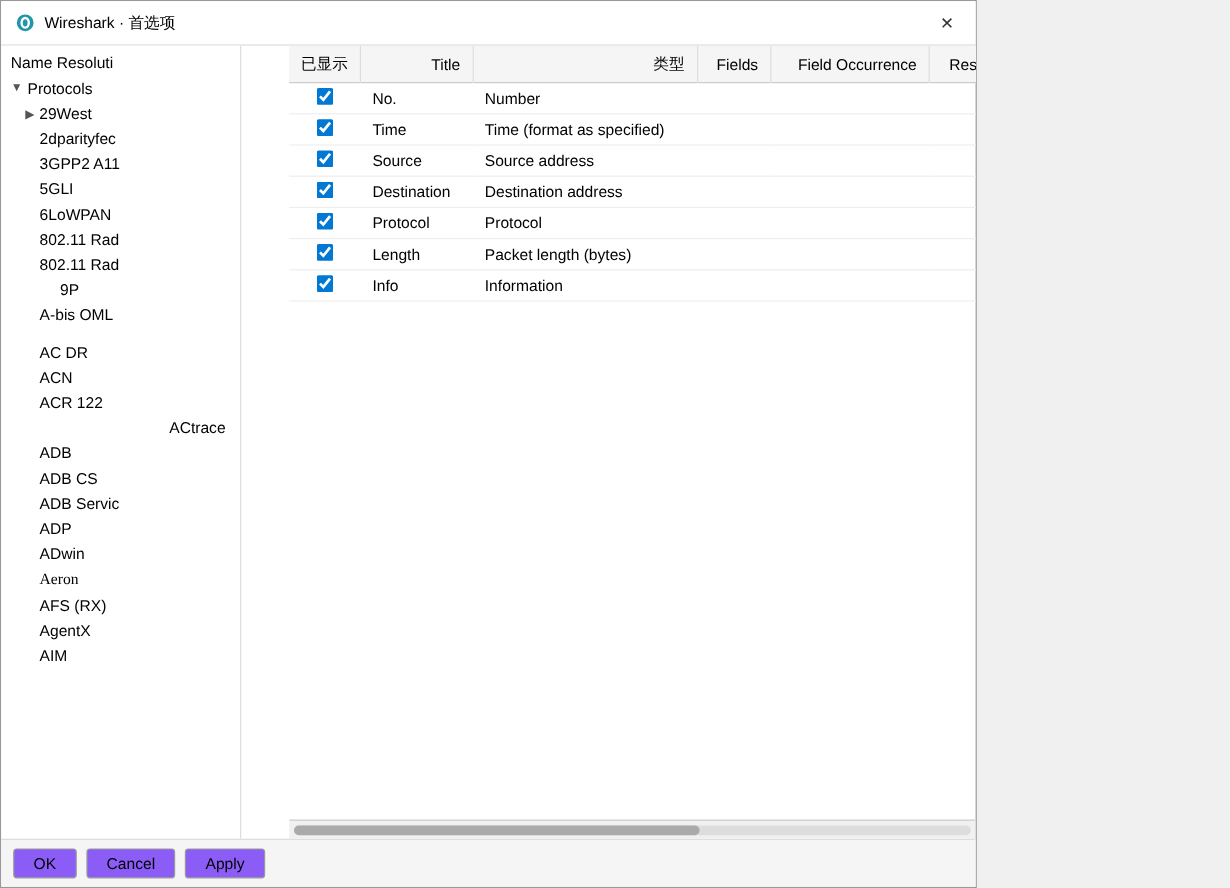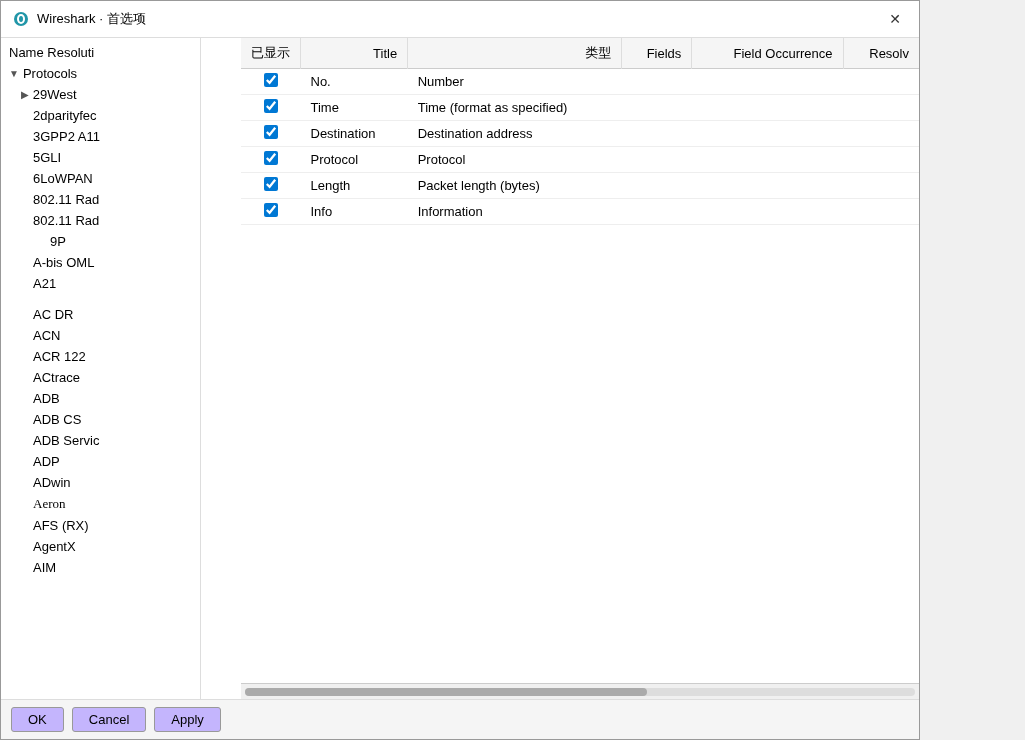--- a/index.html
+++ b/index.html
@@ -5,21 +5,21 @@
     * { box-sizing: border-box; margin: 0; padding: 0; }
     body {
       font-family: "Segoe UI", Arial, sans-serif;
       font-size: 13px;
       background: #f0f0f0;
       width: 1025px;
       height: 740px;
       overflow: hidden;
     }
     .window {
-      width: 920px;
+      width: 814px;
       height: 740px;
       background: #fff;
       border: 1px solid #999;
       display: flex;
       flex-direction: column;
     }
     .title-bar {
       background: #fff;
       display: flex;
       align-items: center;
@@ -147,21 +147,21 @@
       border-top: 1px solid #ddd;
       display: flex;
       align-items: center;
       padding: 0 10px;
       gap: 8px;
       background: #f5f5f5;
     }
     .btn {
       padding: 4px 16px;
       border: 1px solid #999;
-      background: #c4b5fd;
+      background: #8b5cf6;
       cursor: pointer;
       font-size: 13px;
       border-radius: 3px;
     }
   </style>
 </head>
 <body>
 
 <div class="window">
 
@@ -210,33 +210,30 @@
         </div>
         <div class="sidebar-item" style="padding-left: 32px;">
           <span>802.11 Rad</span>
         </div>
         <div class="sidebar-item" style="padding-left: 49px;">
           <span>9P</span>
         </div>
         <div class="sidebar-item" style="padding-left: 32px;">
           <span>A-bis OML</span>
         </div>
-        <div class="sidebar-item" style="padding-left: 32px;">
-          <span>A21</span>
-        </div>
         <div class="sidebar-item" style="padding-left: 32px; margin-top: 10px;">
           <span>AC DR</span>
         </div>
         <div class="sidebar-item" style="padding-left: 32px;">
           <span>ACN</span>
         </div>
         <div class="sidebar-item" style="padding-left: 32px; text-align: right;">
           <span>ACR 122</span>
         </div>
-        <div class="sidebar-item" style="padding-left: 32px;">
+        <div class="sidebar-item" style="padding-left: 16px; justify-content: flex-end;">
           <span>ACtrace</span>
         </div>
         <div class="sidebar-item" style="padding-left: 32px;">
           <span>ADB</span>
         </div>
         <div class="sidebar-item" style="padding-left: 32px;">
           <span>ADB CS</span>
         </div>
         <div class="sidebar-item" style="padding-left: 32px;">
           <span>ADB Servic</span>
@@ -286,20 +283,28 @@
               <tr>
                 <td class="checkbox-cell"><input type="checkbox" class="cb" checked="" style=""></td>
                 <td>Time</td>
                 <td>Time (format as specified)</td>
                 <td></td>
                 <td></td>
                 <td></td>
               </tr>
               <tr>
                 <td class="checkbox-cell"><input type="checkbox" class="cb" checked="" style=""></td>
+                <td>Source</td>
+                <td>Source address</td>
+                <td></td>
+                <td></td>
+                <td></td>
+              </tr>
+              <tr>
+                <td class="checkbox-cell"><input type="checkbox" class="cb" checked="" style=""></td>
                 <td>Destination</td>
                 <td>Destination address</td>
                 <td></td>
                 <td></td>
                 <td></td>
               </tr>
               <tr>
                 <td class="checkbox-cell"><input type="checkbox" class="cb" checked="" style=""></td>
                 <td>Protocol</td>
                 <td>Protocol</td>

